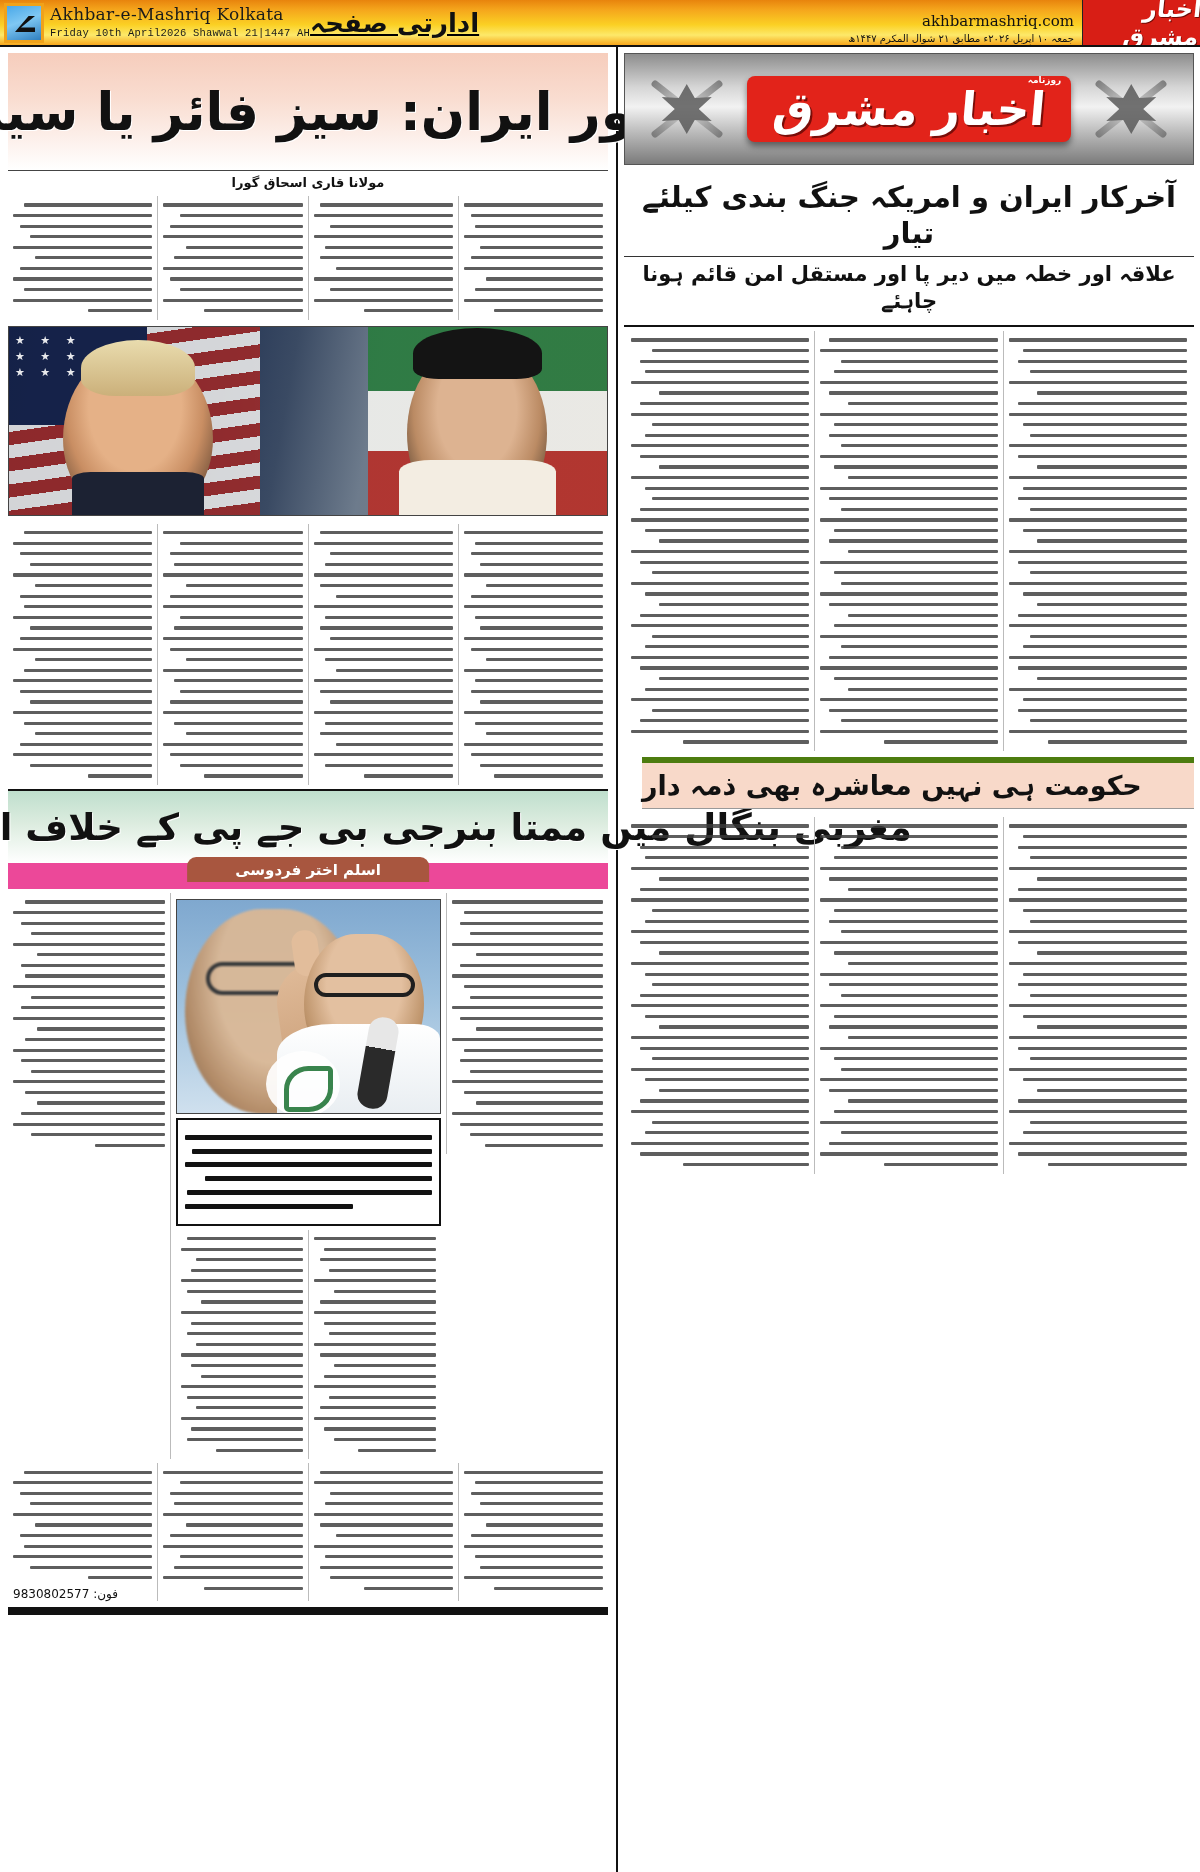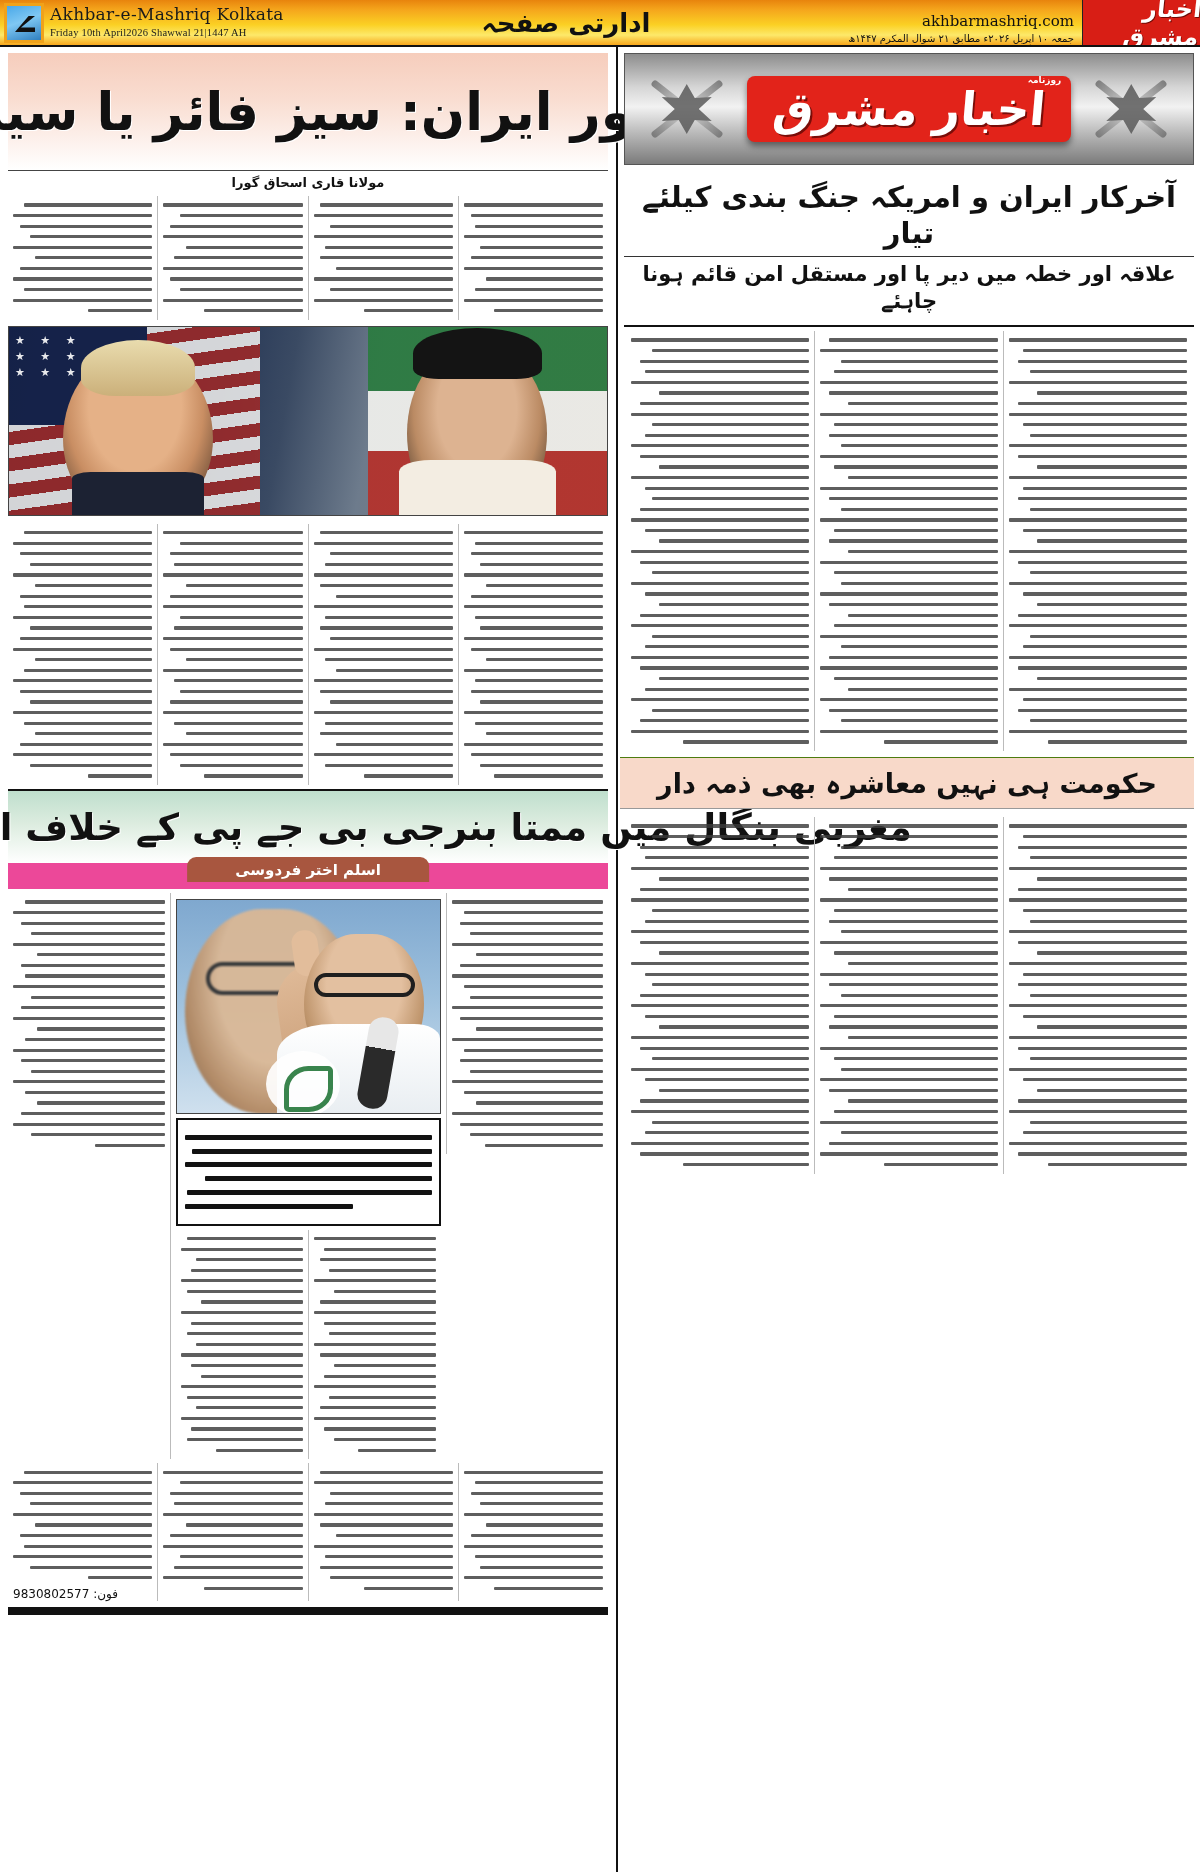--- a/index.html
+++ b/index.html
@@ -28,25 +28,25 @@
     width:20px; height:16px;
     background:#111;
     clip-path:polygon(68% 0,100% 0,30% 72%,100% 72%,100% 100%,0 100%);
   }
   .top-en { padding-top:5px; line-height:1.15; flex:none; }
   .top-en .t1 {
     font-family:"DejaVu Serif","Liberation Serif",serif;
     font-size:17px; color:#1a1a1a; letter-spacing:.3px;
   }
   .top-en .t2 {
-    font-family:Liberation Serif, serif;
+    font-family:Liberation Mono, monospace;
     font-size:10.5px; color:#1a1a1a; margin-top:2px; letter-spacing:.2px;
   }
   .top-center {
-    flex:1; display:flex; align-items:center; justify-content:center;
+    flex:1; display:flex; align-items:center; justify-content:flex-start;text-decoration:underline;
   }
   .top-center .adarti {
     font-size:26px; font-weight:bold; color:#111;
     direction:rtl; letter-spacing:1px;
   }
   .top-web { padding-top:12px; text-align:right; padding-right:8px; flex:none;}
   .top-web .w1 {
     font-family:"DejaVu Serif","Liberation Serif",serif;
     font-size:15px; color:#111;
   }
@@ -141,24 +141,24 @@
     margin:14px 6px 0 6px; text-align:center; direction:rtl;
     font-size:29px; font-weight:bold; color:#111; line-height:1.25;
     border-bottom:1px solid #333; padding-bottom:4px;
   }
   .rp-sub {
     margin:4px 6px 0 6px; text-align:center; direction:rtl;
     font-size:21px; font-weight:bold; color:#111; line-height:1.3;
     border-bottom:2px solid #111; padding-bottom:10px;
   }
   .rp-head2 {
-    margin:6px 6px 4px 2px; height:52px;
+    margin:6px 6px 4px 24px; height:52px;
     background:#f8d9c9;
-    display:flex; align-items:center; justify-content:center;
-    border-top:1px solid #4d7c0f; border-bottom:1px solid #999;
+    display:flex; align-items:center; justify-content:flex-start;
+    border-top:6px solid #4d7c0f; border-bottom:1px solid #999;
   }
   .rp-head2 .t {
     direction:rtl; font-size:27px; font-weight:bold; color:#111; white-space:nowrap;
   }
 
   
   .cols { display:flex; direction:rtl; gap:0; padding:4px 8px 0 8px; }
   .col {
     flex:1; padding:0 5px; border-left:1px solid #bbb;
     position:relative;

